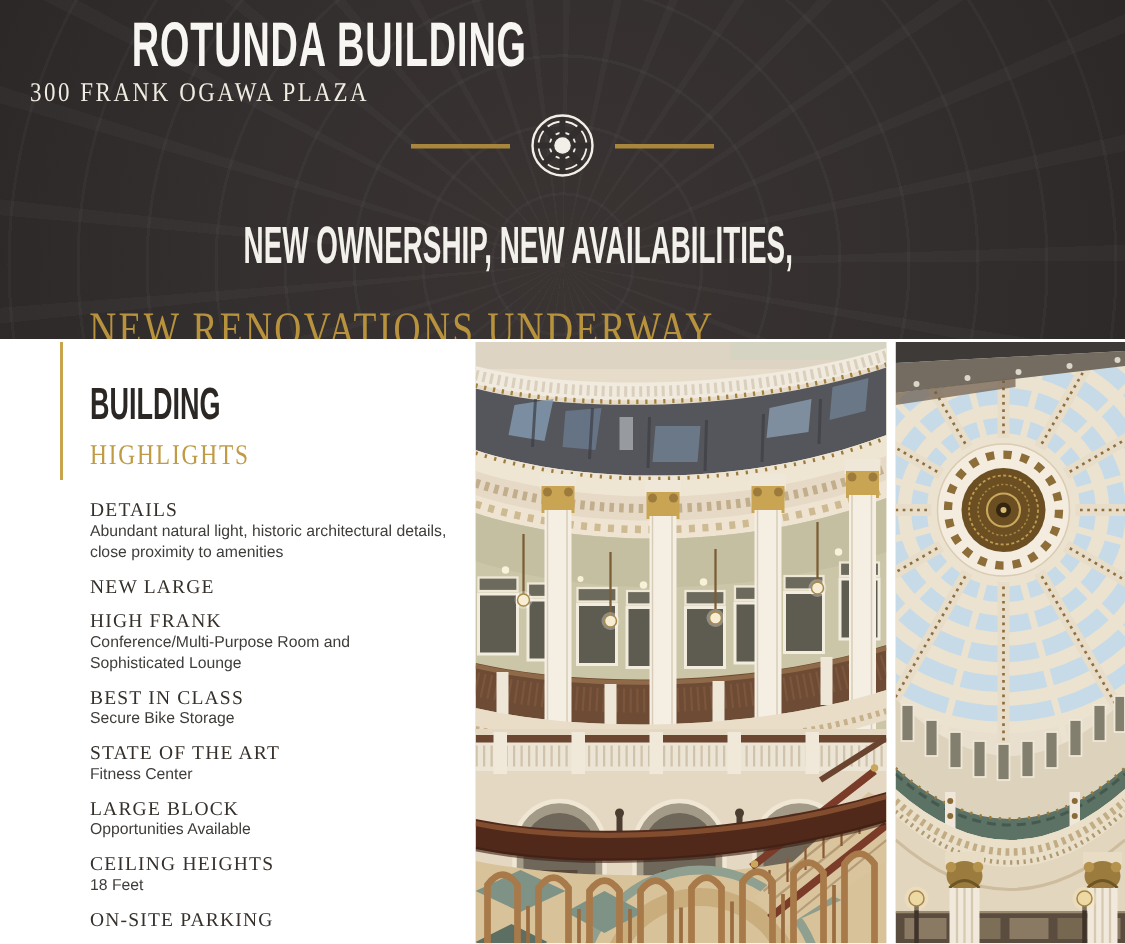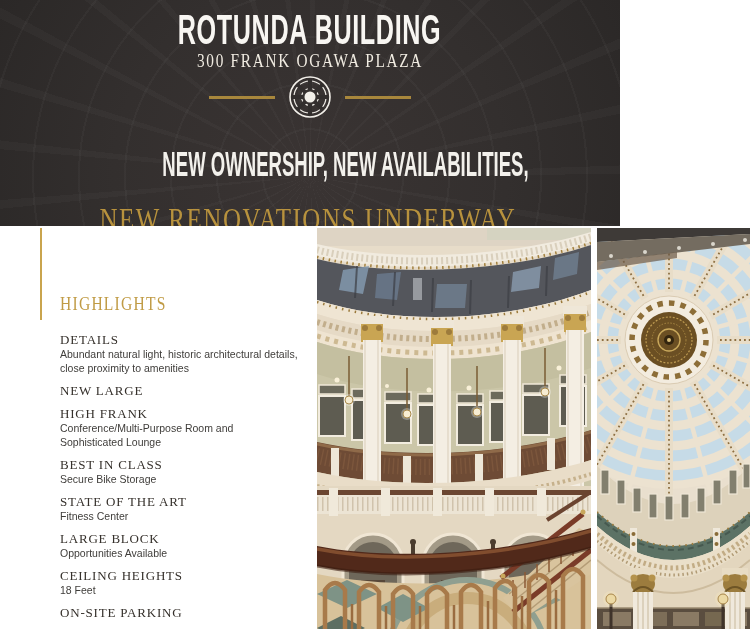--- a/index.html
+++ b/index.html
@@ -1,21 +1,21 @@
 <!DOCTYPE html>
 <html><head>
 <meta charset="utf-8">
 <style>
   html,body{margin:0;padding:0;background:#fff;}
   .page{position:relative;width:750px;height:629px;overflow:hidden;background:#fff;
         font-family:"Liberation Sans",sans-serif;}
 
   
-  .hero{position:absolute;left:0;top:0;width:620px;height:226px;background:#000000;
-        overflow:hidden;text-align:center;color:#f6f4f0;}
+  .hero{position:absolute;left:0;top:0;width:750px;height:226px;background:#000000;
+        overflow:hidden;text-align:left;color:#f6f4f0;}
   .hero::before{content:"";position:absolute;inset:0;
     background:
       repeating-radial-gradient(circle at 50% 78%, rgba(255,255,255,0.028) 0 2px, transparent 2px 46px),
       repeating-conic-gradient(from 0deg at 50% 78%, rgba(255,255,255,0.022) 0deg 1.6deg, transparent 1.6deg 11deg),
       radial-gradient(circle at 50% 78%, #3a3433 0%, #332f2e 55%, #2b2827 100%);}
   .hero > div{position:absolute;left:0;right:0;z-index:1;}
   .cond{display:inline-block;transform:scaleX(.60);transform-origin:center;white-space:nowrap;}
   .hero-title{top:8px;font:bold 42px/44px "Liberation Sans",sans-serif;letter-spacing:1px;color:#f8f6f2;}
   .hero-subtitle{top:49px;font:18px/24px "Liberation Serif",serif;letter-spacing:2px;color:#f1ece2;}
   .hero-subtitle .squish{display:inline-block;transform:scaleX(.85);transform-origin:center;white-space:nowrap;}
@@ -80,20 +80,23 @@
     <div class="tagline1">
       <span class="cond">NEW OWNERSHIP, NEW AVAILABILITIES,</span>
     </div>
     <div class="tagline2">
       <span class="squish">NEW RENOVATIONS UNDERWAY.</span>
     </div>
   </header>
 
   <aside class="highlights">
     <div class="gold-rule"></div>
+    <h2 class="hl-building" style="margin:0;">
+      <span class="cond">BUILDING</span>
+    </h2>
     <h3 class="hl-highlights" style="margin:0;">
       <span class="squish">HIGHLIGHTS</span>
     </h3>
     <ul class="hl-list">
       <li class="hl-item">
         <div class="hl-label">DETAILS</div>
         <div class="hl-desc">Abundant natural light, historic architectural details,
 close proximity to amenities</div>
       </li>
       <li class="hl-item">

